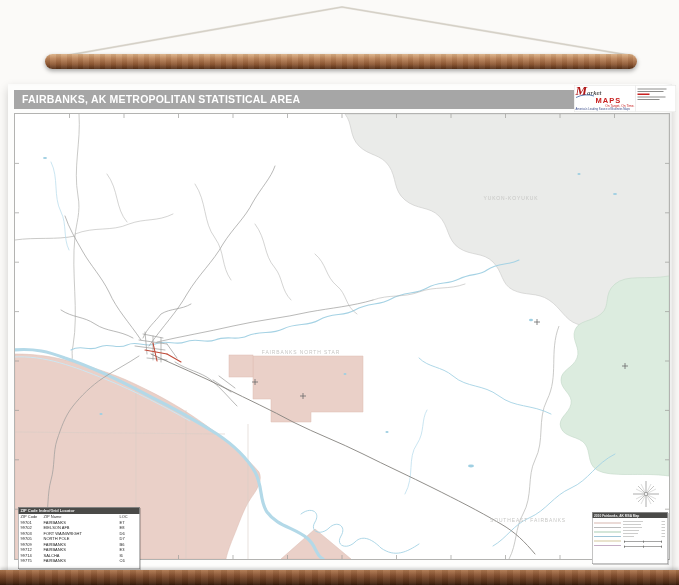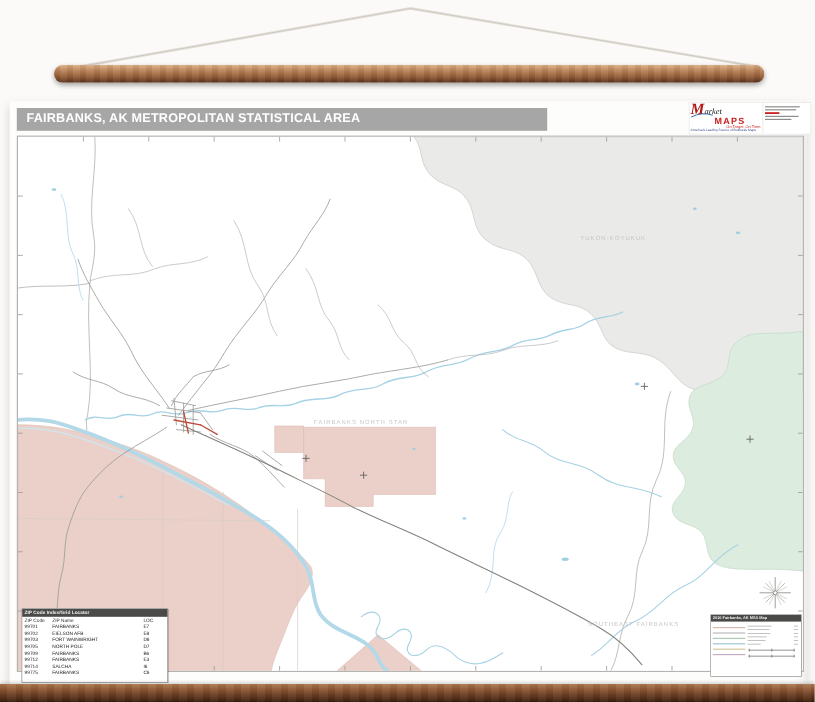--- a/index.html
+++ b/index.html
@@ -19,21 +19,21 @@
   .rail-bottom{position:absolute;left:0;top:570px;width:679px;height:15px;z-index:6;
     background:
       repeating-linear-gradient(90deg,rgba(40,20,8,.08) 0 6px,rgba(255,255,255,.04) 6px 13px),
       linear-gradient(180deg,#b07a51 0%,#865131 38%,#4a2913 88%,#331a0b 100%);
     box-shadow:0 -2px 3px rgba(0,0,0,.18);}
 
   
   .sheet{position:absolute;left:8px;top:84px;width:664px;height:488px;background:#fdfdfc;z-index:2;
     box-shadow:0 4px 9px rgba(0,0,0,.18), inset -6px 0 9px -6px rgba(0,0,0,.14);}
 
-  .title-bar{position:absolute;left:6px;top:6px;width:442px;height:19px;background:#a6a6a6;
+  .title-bar{position:absolute;left:6px;top:6px;width:560px;height:19px;background:#a6a6a6;
     color:#fff;font-weight:bold;font-size:10.5px;line-height:19px;padding-left:8px;
     letter-spacing:.2px;box-sizing:border-box;}
 
   
   .logo{position:absolute;left:566px;top:1px;width:102px;height:27px;z-index:4;overflow:visible;}
   .logo-inner{width:204px;height:54px;transform:scale(.5);transform-origin:0 0;display:flex;background:#fff;
     border:1px solid #e2e2df;box-sizing:border-box;}
   .logo-left{width:122px;position:relative;padding:1px 2px;box-sizing:border-box;}
   .logo-row1{line-height:20px;white-space:nowrap;}
   .logo-m{font-family:"Liberation Serif",serif;font-style:italic;font-weight:bold;font-size:26px;color:#b11818;}

